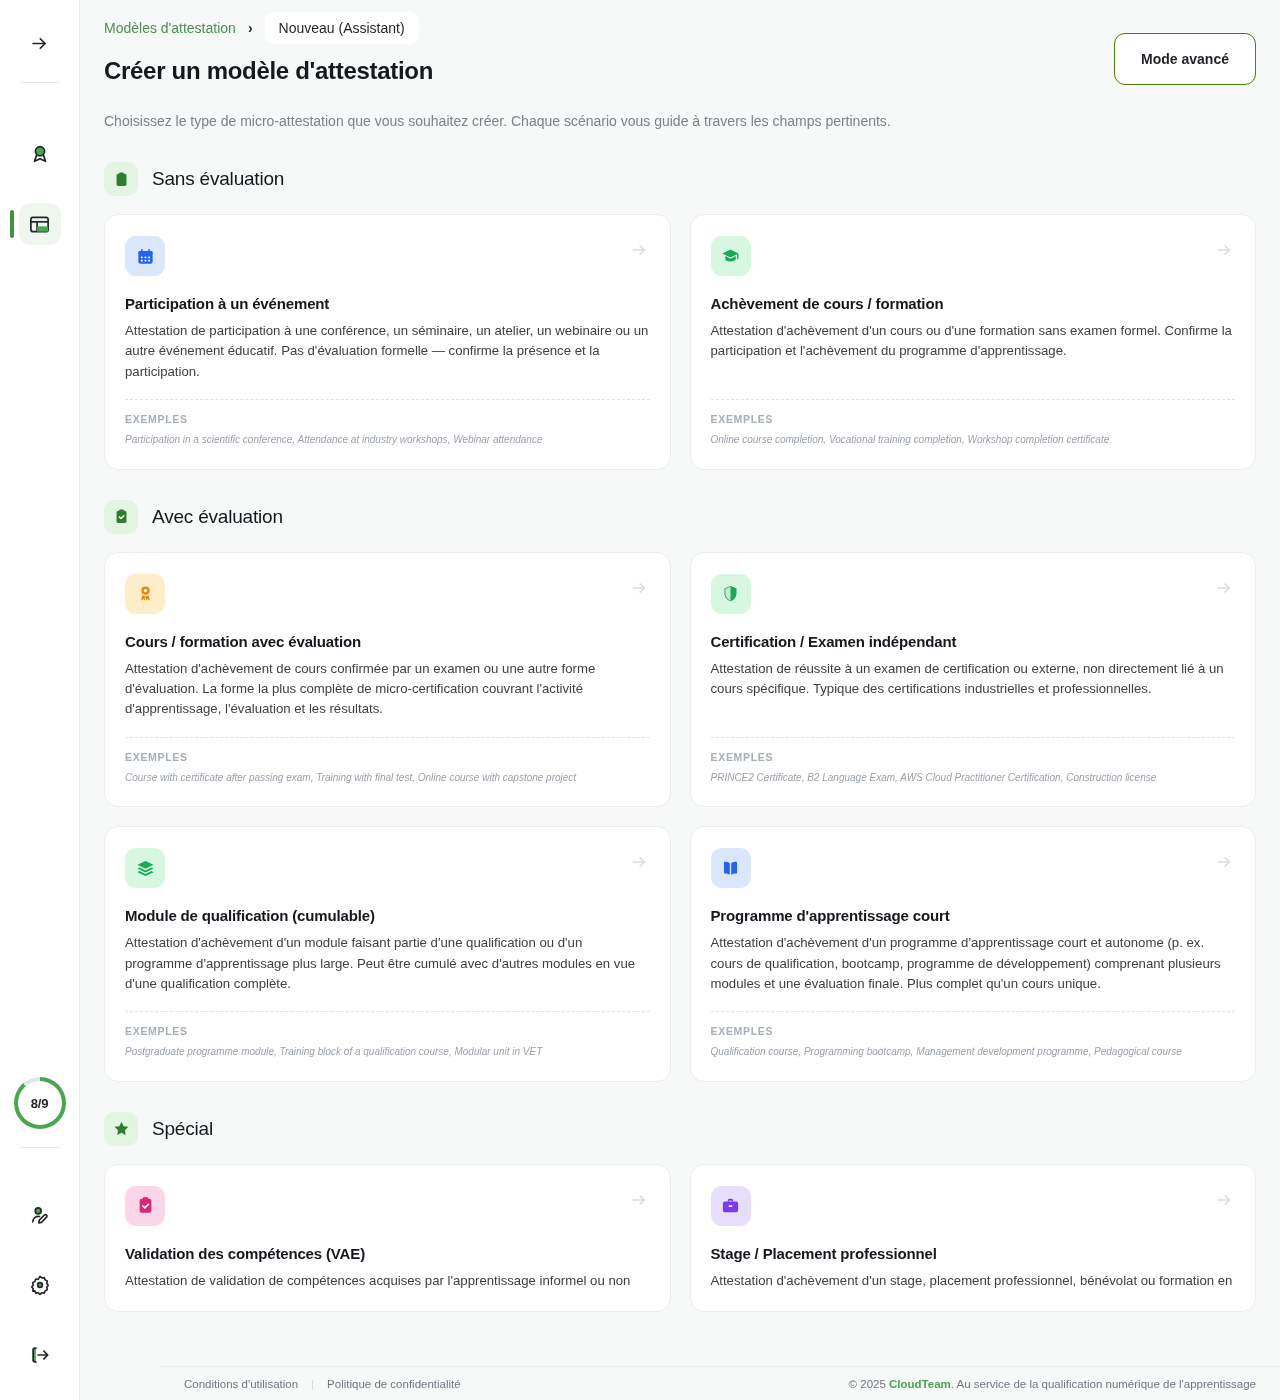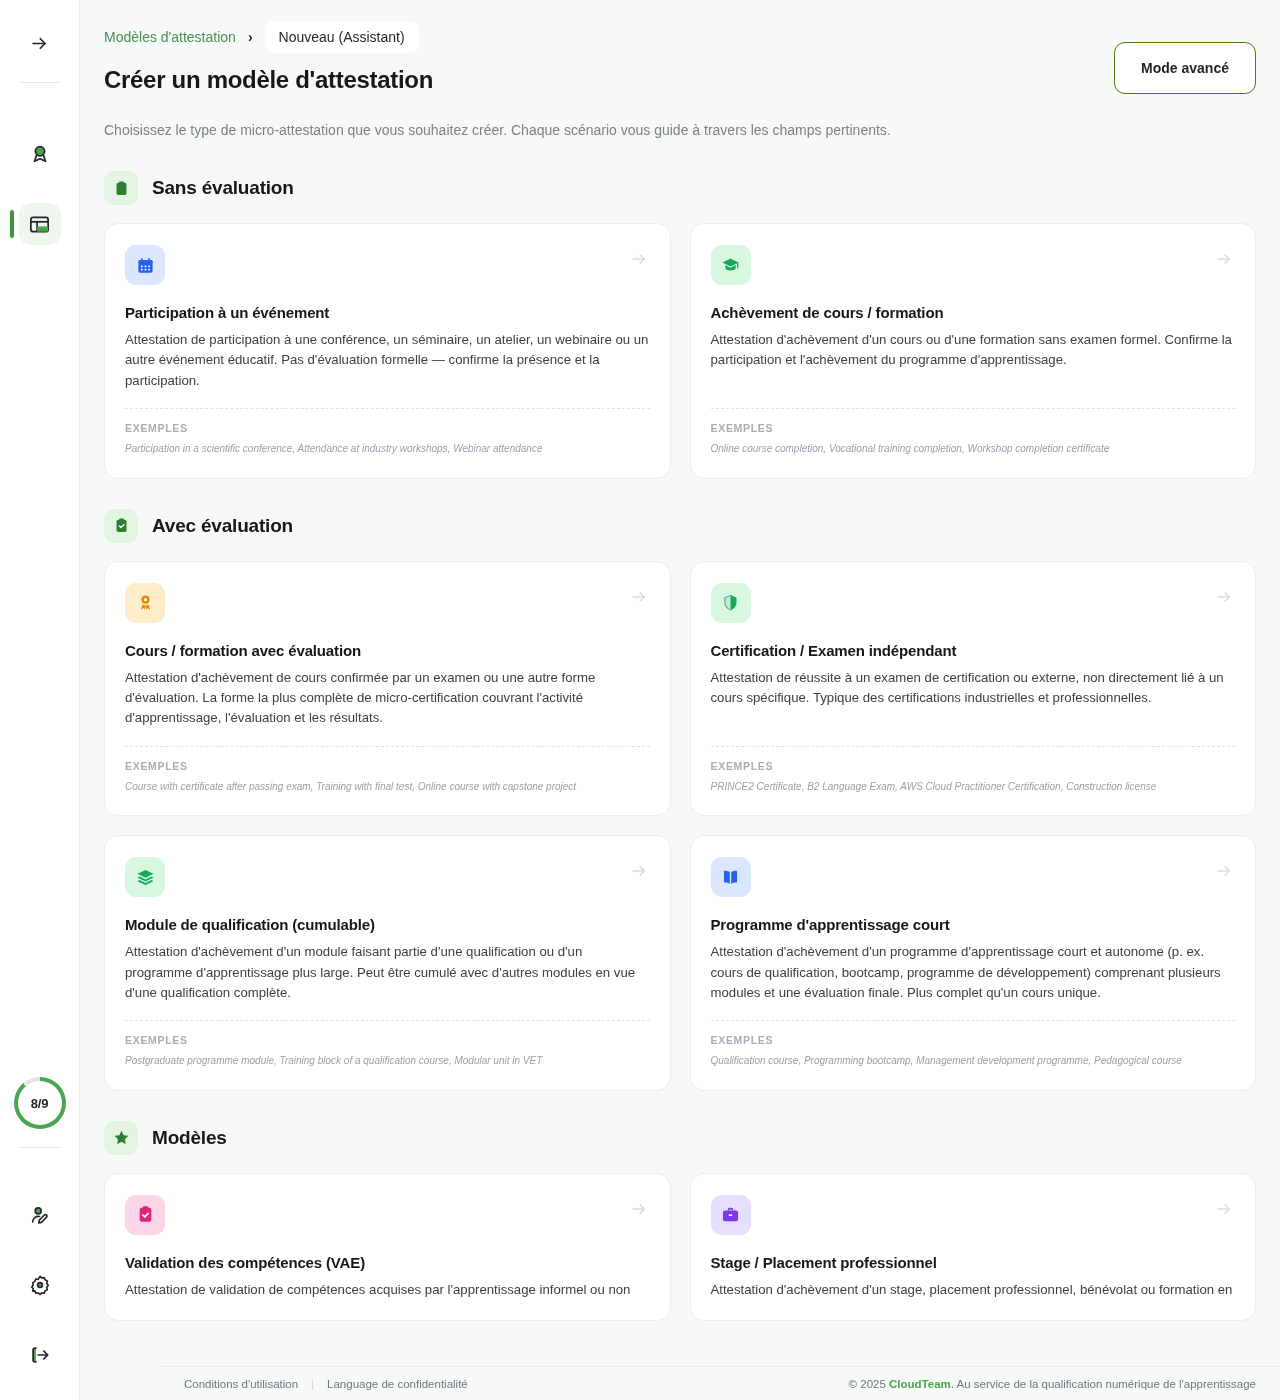--- a/index.html
+++ b/index.html
@@ -48,21 +48,21 @@
     background: #ffffff;
     display: flex; align-items: center; justify-content: center;
   }
   .ring-label {
     position: relative; font-size: 13px; font-weight: 700; color: #1f2328;
     letter-spacing: -0.2px;
   }
 
   
   .main { flex: 1; height: 1400px; position: relative; overflow: hidden; }
-  .content { padding: 20px 24px 0 24px; height: 1400px; }
+  .content { padding: 11px 24px 0 24px; height: 1400px; }
 
   .breadcrumb { display: flex; align-items: center; gap: 8px; height: 34px; }
   .crumb-link {
     font-size: 14px; color: #4a9150; text-decoration: none; cursor: pointer;
     white-space: nowrap;
   }
   .crumb-sep { color: #1f2328; font-size: 14px; font-weight: 700; padding: 0 4px; }
   .crumb-current {
     font-size: 14px; color: #1f2328; background: #fff;
     border-radius: 9px; padding: 8px 14px; white-space: nowrap;
@@ -85,21 +85,21 @@
   }
 
   .section { margin-top: 30px; }
   .section-head { display: flex; align-items: center; gap: 14px; margin-bottom: 18px; }
   .section-ico {
     width: 34px; height: 34px; border-radius: 10px;
     display: flex; align-items: center; justify-content: center;
     background: #e3f4e3;
   }
   .section-title {
-    font-size: 19px; font-weight: 700; color: #15181c; letter-spacing: -0.2px;
+    font-size: 19px; font-weight: 400; color: #15181c; letter-spacing: -0.2px;
   }
 
   .grid { display: grid; grid-template-columns: 1fr 1fr; gap: 19px; }
 
   .card {
     background: #fff; border: 1px solid #ededed; border-radius: 14px;
     padding: 21px 20px 20px 20px; position: relative;
     display: flex; flex-direction: column; cursor: pointer;
   }
   .card-ico {
@@ -412,21 +412,21 @@
               </div>
             </div>
           </div>
           <div class="section">
             <div class="section-head">
               <span class="section-ico">
                 <svg width="17" height="17" viewBox="0 0 24 24" fill="#2f7d33">
                   <path d="M12 2.6l3 6.1 6.7 1-4.9 4.7 1.2 6.7L12 17.9 5.9 21.1l1.2-6.7L2.2 9.7l6.8-1z"></path>
                 </svg>
               </span>
-              <span class="section-title">Modèles</span>
+              <span class="section-title">Spécial</span>
             </div>
             <div class="grid">
               <div class="card">
                 <span class="card-ico" style="background:#fbd6e8">
                   <svg width="19" height="19" viewBox="0 0 24 24" fill="#db2777">
                     <rect x="4.6" y="3.6" width="14.8" height="17.5" rx="2.6"></rect>
                     <rect x="8.4" y="1.6" width="7.2" height="4.2" rx="1.6"></rect>
                     <path d="M8.6 12.6l2.5 2.5 4.5-4.6" stroke="#fff" stroke-width="2.1" fill="none" stroke-linecap="round" stroke-linejoin="round"></path>
                   </svg>
                 </span>
@@ -463,20 +463,20 @@
             </div>
           </div>
         </div>
 
     </div>
 
     <div class="footer">
       <div class="footer-left">
         <a class="footer-link">Conditions d'utilisation</a>
         <span class="footer-pipe">|</span>
-        <a class="footer-link">Language de confidentialité</a>
+        <a class="footer-link">Politique de confidentialité</a>
       </div>
       <div class="footer-right">
         <span>© 2025 </span><span class="brand">CloudTeam</span><span>. Au service de la qualification numérique de l'apprentissage</span>
       </div>
     </div>
   </div>
 </div>
 
 </body></html>

